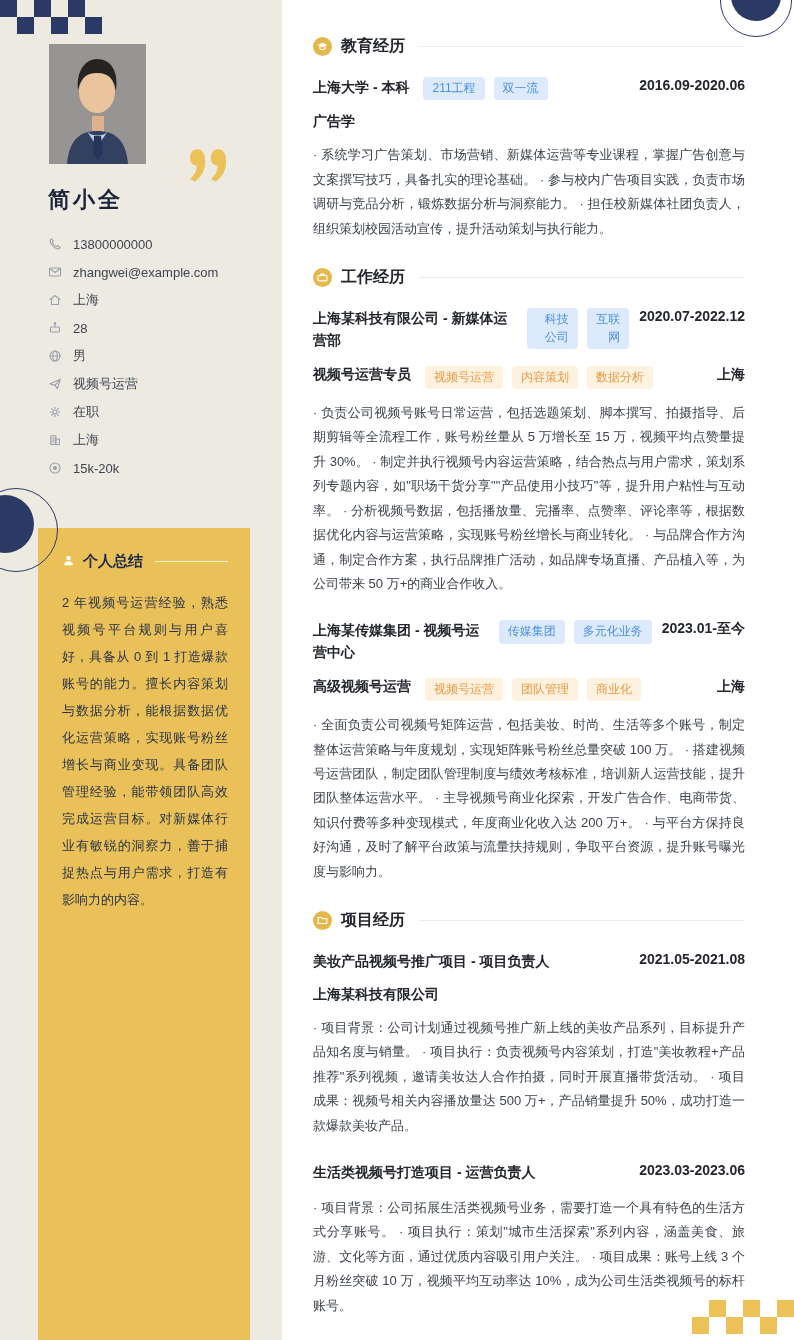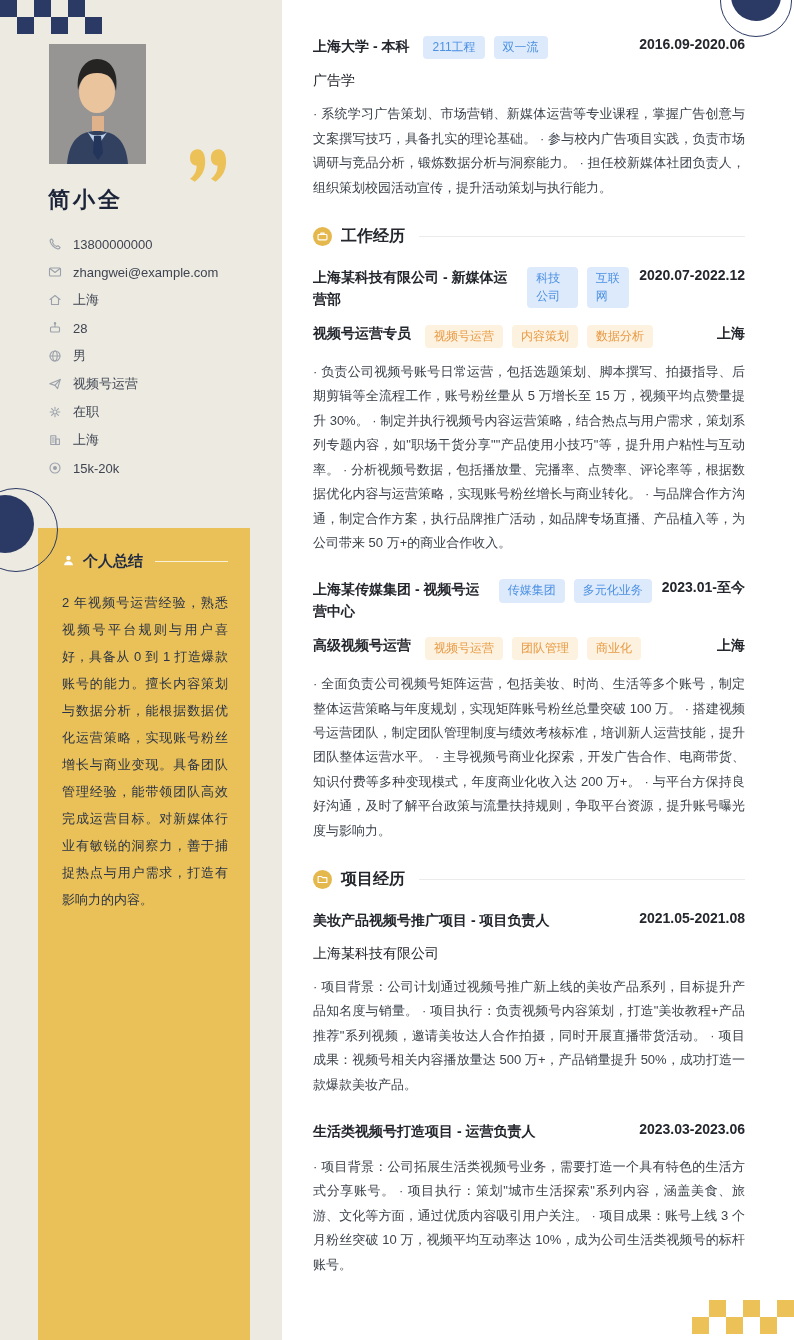--- a/index.html
+++ b/index.html
@@ -54,29 +54,29 @@
   .sec-title { font-size:16px; font-weight:bold; color:#23262c; }
   .sec-line { flex:1; height:1px; background:#ebebeb; margin-left:14px; }
 
   .entry { margin-bottom:24px; }
   .entry:last-child { margin-bottom:0; }
   .entry-row { display:flex; align-items:flex-start; }
   .entry-name { font-size:14px; font-weight:bold; color:#23262c; line-height:1.55; }
   .entry-name.narrow { max-width:205px; }
   .tags { display:flex; gap:9px; margin-left:14px; align-items:flex-start; }
   .tag { font-size:12px; padding:3px 9px; border-radius:4px; line-height:1.45; white-space:nowrap; }
-  .tag.blue { background:#ddeafc; color:#4b90e2; }
+  .tag.blue { background:#ddeafc; color:#4b90e2;text-align:right; }
   .tag.orange { background:#fdf1df; color:#e89a43; }
   .tag.w3 { white-space:normal; max-width:58px; }
   .tag.w2 { white-space:normal; max-width:46px; }
   .date { margin-left:auto; padding-left:10px; font-size:14px; font-weight:bold; color:#23262c; white-space:nowrap; }
   .role-row { display:flex; margin-top:14px; }
   .role { font-size:14px; font-weight:bold; color:#23262c; }
   .loc { margin-left:auto; font-size:14px; font-weight:bold; color:#23262c; }
-  .org { font-size:14px; font-weight:normal; color:#23262c; margin-top:13px; }
+  .org { font-size:14px; font-weight:bold; color:#23262c; margin-top:13px; }
   .desc { font-size:13px; color:#3c424b; line-height:1.88; margin-top:12px; text-align:justify; }
 </style>
 </head>
 <body>
 
 <div class="page">
 
   <div class="sidebar">
     <div class="checker tl">
       <div class="c1"></div>
@@ -208,20 +208,30 @@
       <div class="summary-text">2 年视频号运营经验，熟悉视频号平台规则与用户喜好，具备从 0 到 1 打造爆款账号的能力。擅长内容策划与数据分析，能根据数据优化运营策略，实现账号粉丝增长与商业变现。具备团队管理经验，能带领团队高效完成运营目标。对新媒体行业有敏锐的洞察力，善于捕捉热点与用户需求，打造有影响力的内容。</div>
     </div>
   </div>
 
   <div class="ring outline sb-outline"></div>
   <div class="ring fill sb-fill"></div>
 
   <div class="main">
 
     <div class="section">
+      <div class="sec-head">
+        <span class="sec-icon">
+          <svg width="13" height="13" viewBox="0 0 14 14">
+              <path d="M1.8 5.4 L7 3 L12.2 5.4 L7 7.8 Z" fill="#fff" stroke="none"></path>
+              <path d="M4.3 6.9 V9.2 C4.3 9.2 5.4 10.3 7 10.3 C8.6 10.3 9.7 9.2 9.7 9.2 V6.9"></path>
+            </svg>
+        </span>
+        <span class="sec-title">教育经历</span>
+        <span class="sec-line"></span>
+      </div>
       <div class="entry">
         <div class="entry-row">
           <div class="entry-name">上海大学 - 本科</div>
           <div class="tags">
             <span class="tag blue">211工程</span>
             <span class="tag blue">双一流</span>
           </div>
           <div class="date">2016.09-2020.06</div>
         </div>
         <div class="org">广告学</div>

